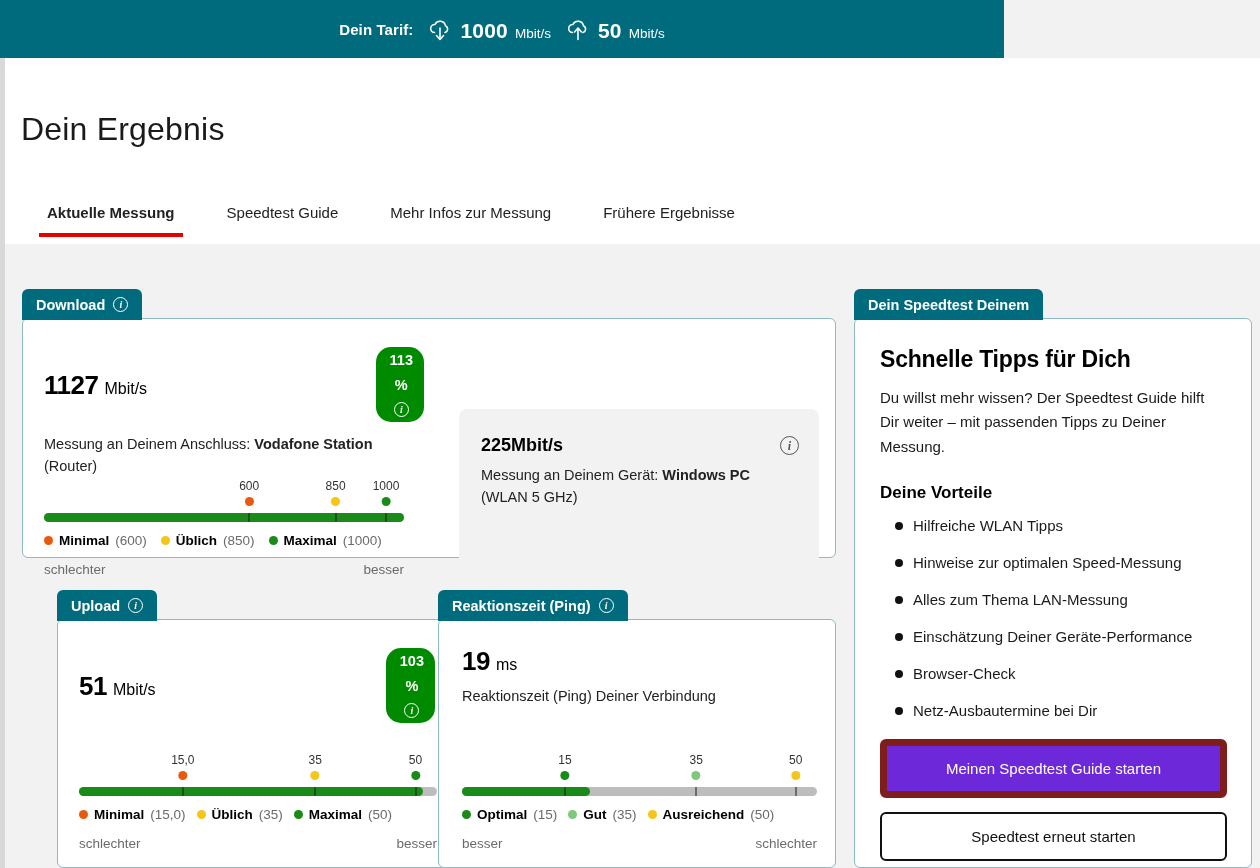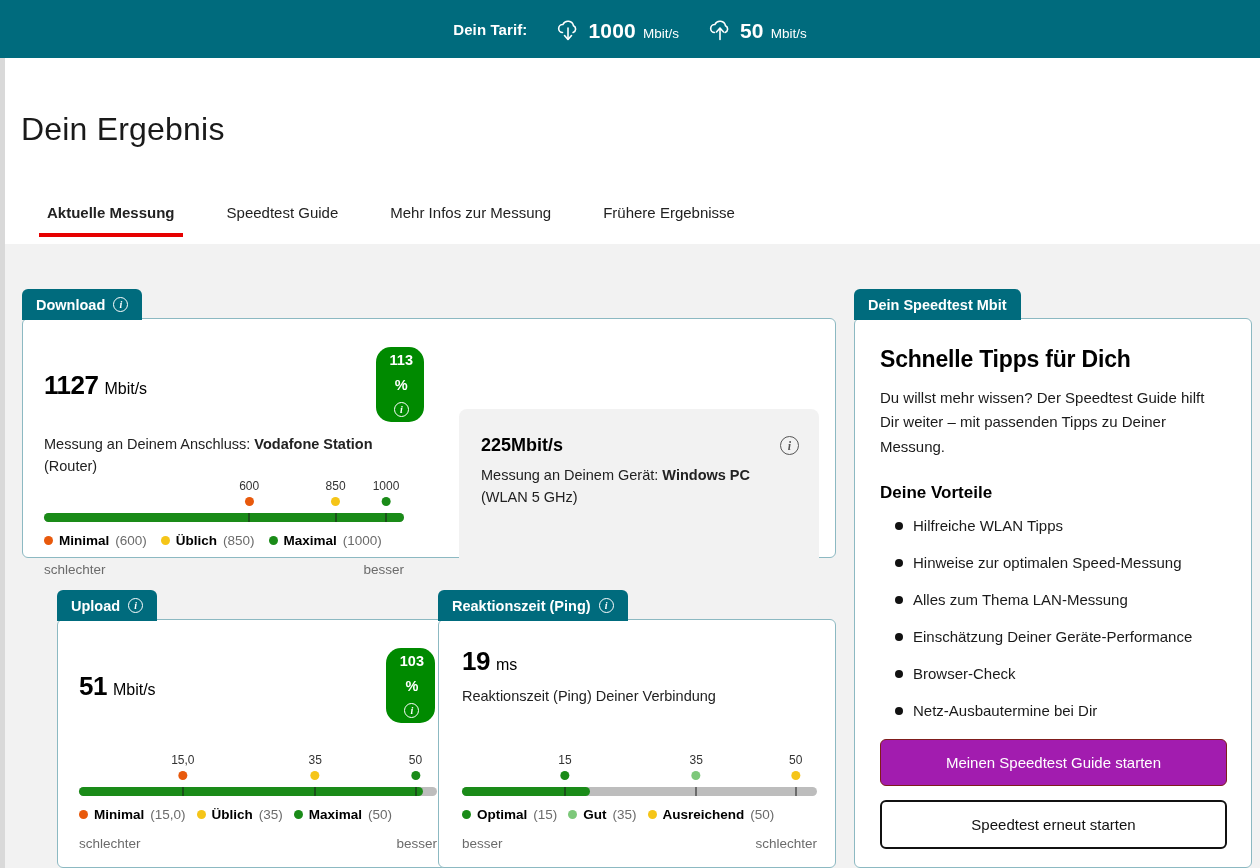--- a/index.html
+++ b/index.html
@@ -13,23 +13,23 @@
   .page { position: relative; width: 1260px; height: 868px; background: #f2f2f2; }
 
   
   .left-gutter {
     position: absolute; left: 0; top: 58px; width: 5px; height: 810px;
     background: #d9d9d9;
   }
 
   
   .tariff-bar {
-    position: absolute; left: 0; top: 0; width: 1260px; height: 58px;
+    position: absolute; left: 0; top: 0; width: 1004px; height: 58px;
     background: #006B7D; color: #ffffff;
-    display: flex; align-items: center; justify-content: center; gap: 28px;
+    display: flex; align-items: center; justify-content: center; gap: 14px;
   }
   .tariff-label { font-weight: bold; font-size: 15px; letter-spacing: .1px; }
   .tariff-item { display: flex; align-items: baseline; gap: 7px; }
   .tariff-item .ico { position: relative; top: 4px; }
   .tariff-value { font-size: 21px; font-weight: bold; letter-spacing: .2px; }
   .tariff-unit { font-size: 13.5px; font-weight: normal; }
   .pointer {
     position: absolute; left: 50%; top: 58px; transform: translateX(-50%);
     width: 0; height: 0;
     border-left: 30px solid transparent; border-right: 30px solid transparent;
@@ -140,21 +140,21 @@
     margin-bottom: 19px; line-height: 1.2;
   }
   .guide-list li::before {
     content: ""; position: absolute; left: 15px; top: 5px;
     width: 8px; height: 8px; border-radius: 50%; background: #111;
   }
   .btn {
     display: block; width: 100%; text-align: center; font-family: inherit;
     font-size: 15px; border-radius: 6px; cursor: pointer; padding: 14px 8px;
   }
-  .btn-primary { background: #a21caf; color: #fff; border: 1px solid #7f1d1d; }
+  .btn-primary { background: #6d28d9; color: #fff; border: 7px solid #7f1d1d; }
   .btn-secondary { background: #fff; color: #111; border: 2px solid #111; margin-top: 14px; }
 </style>
 </head>
 <body>
 
 <div class="page">
 
   <div class="left-gutter"></div>
 
   <div class="tariff-bar">
@@ -404,21 +404,21 @@
         </div>
         <div class="ends">
           <span>besser</span>
           <span>schlechter</span>
         </div>
       </div>
     </div>
 
     <div class="card" style="left:849px; top:74px; width:398px; height:550px;">
       <div class="card-tab">
-        <span>Dein Speedtest Mbit</span>
+        <span>Dein Speedtest Deinem</span>
       </div>
       <div style="position:absolute; left:25px; right:24px; top:27px;">
         <div class="guide-title">Schnelle Tipps für Dich</div>
         <div class="guide-text">Du willst mehr wissen? Der Speedtest Guide hilft Dir weiter – mit passenden Tipps zu Deiner Messung.</div>
         <div class="guide-sub">Deine Vorteile</div>
         <ul class="guide-list">
           <li>Hilfreiche WLAN Tipps</li>
           <li>Hinweise zur optimalen Speed-Messung</li>
           <li>Alles zum Thema LAN-Messung</li>
           <li>Einschätzung Deiner Geräte-Performance</li>

